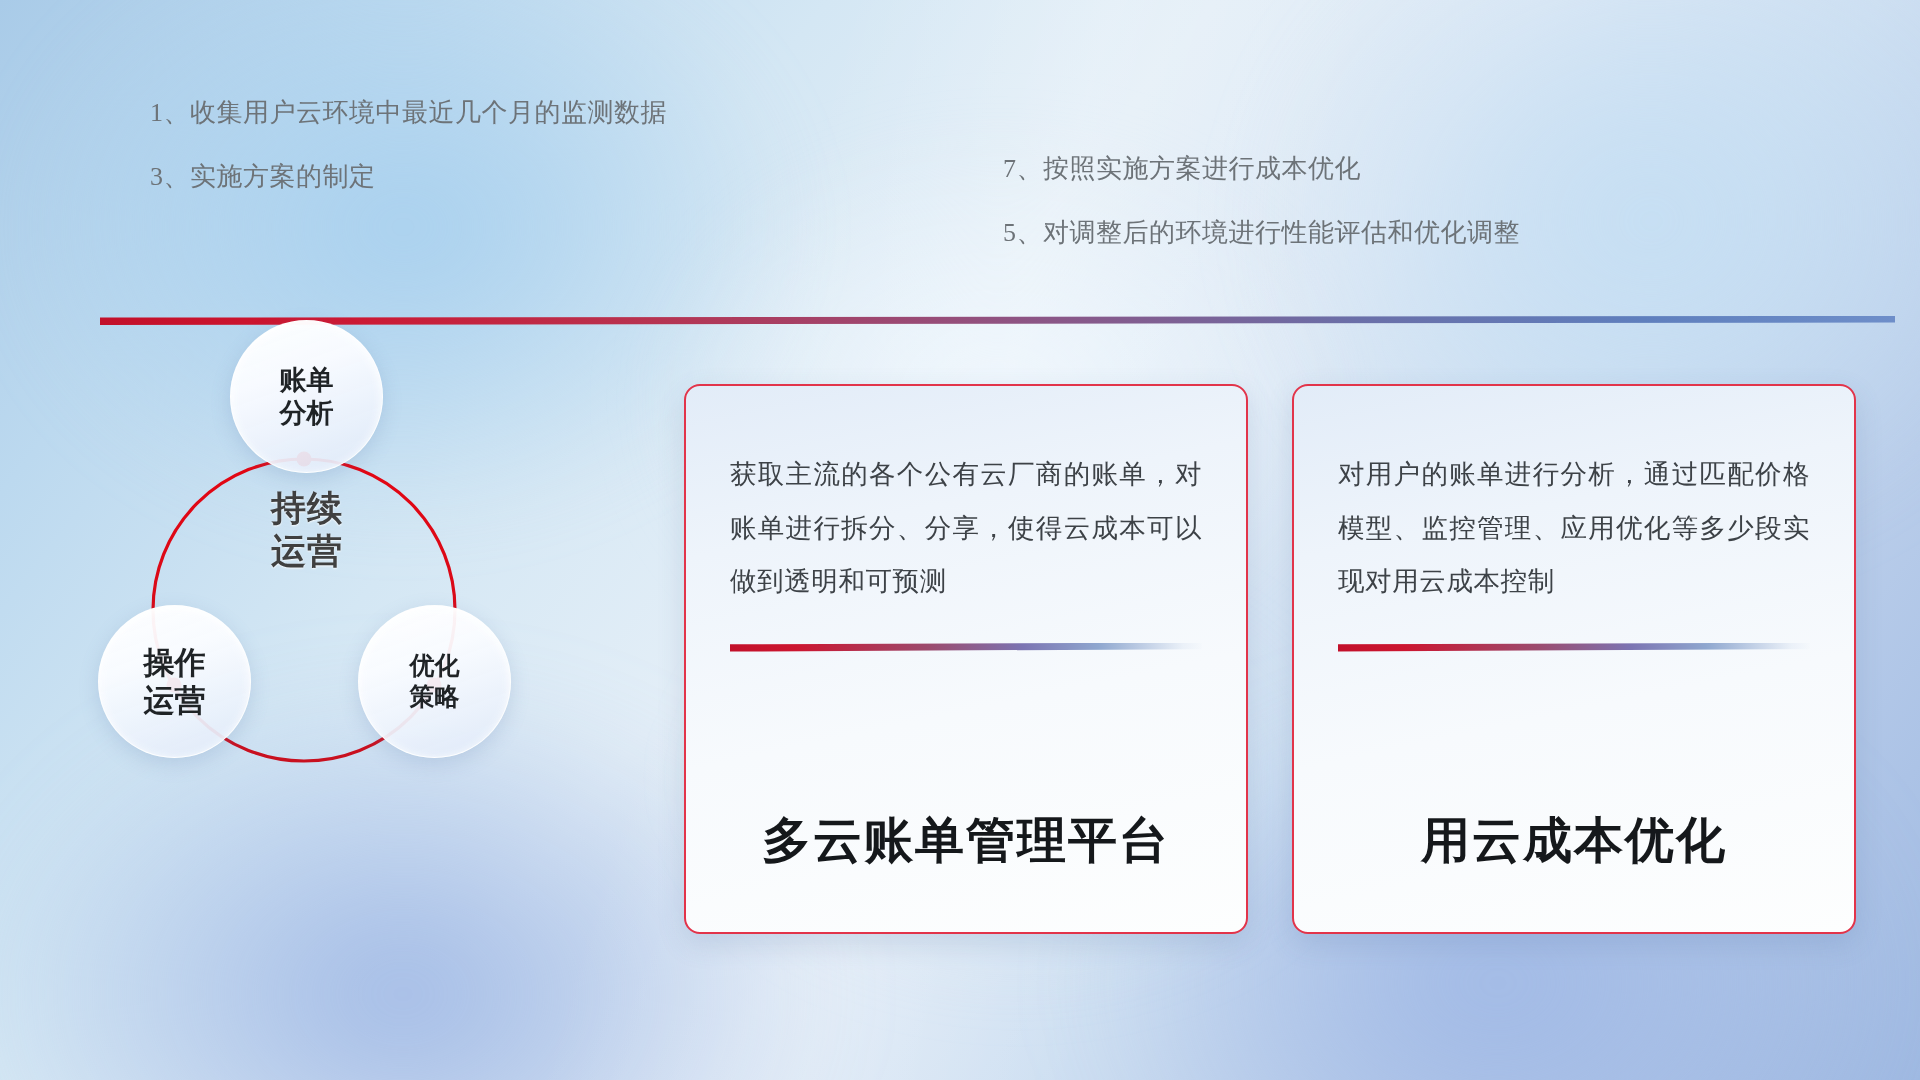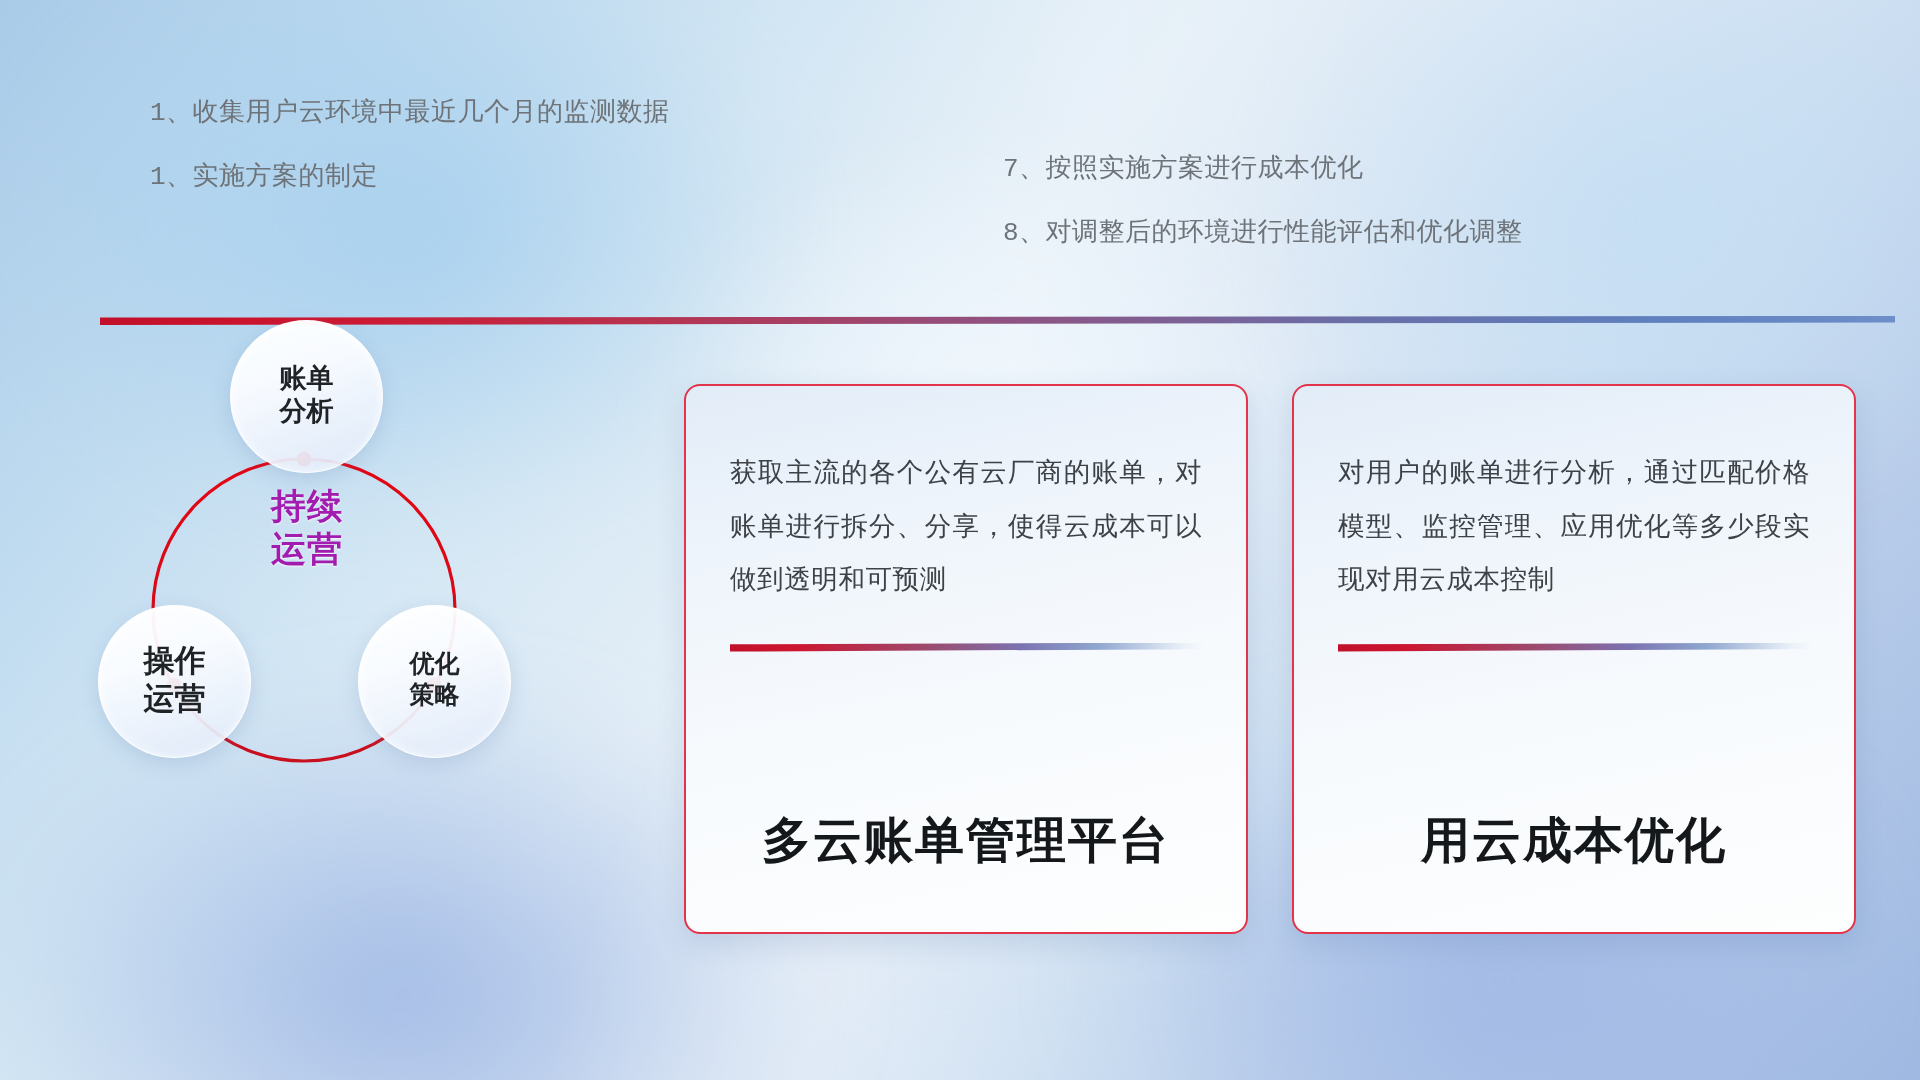--- a/index.html
+++ b/index.html
@@ -6,21 +6,21 @@
   html, body {
     margin: 0;
     padding: 0;
     background: #0b0f14;
   }
   #stage {
     position: relative;
     width: 1920px;
     height: 1080px;
     overflow: hidden;
-    font-family: Liberation Mono, monospace;
+    font-family: Liberation Serif, serif;
     background: #cfe2f2;
   }
 
   
   .bg-base {
     position: absolute;
     inset: 0;
     background:
       linear-gradient(128deg,
         #a9cbe8 0%,
@@ -174,21 +174,21 @@
     left: 0; top: 0;
     width: 470px; height: 600px;
     overflow: visible;
   }
   #center-label {
     position: absolute;
     left: 152px;
     top: 148px;
     width: 130px;
     text-align: center;
-    color: #a21caf;
+    color: #404040;
     font-weight: 800;
     font-size: 35px;
     line-height: 1.22;
     letter-spacing: 1px;
     text-shadow: 0 1px 2px rgba(255,255,255,0.85);
   }
 
   
   .card {
     position: absolute;
@@ -249,26 +249,26 @@
   <div class="bg-glow-a"></div>
   <div class="bg-glow-b"></div>
   <div class="bg-glow-c"></div>
   <div class="bg-glow-d"></div>
   <div class="bg-glow-e"></div>
   <div class="bg-glow-f"></div>
   <div class="bg-sheen"></div>
 
   <div class="list" id="list-left">
     <div class="row">1、收集用户云环境中最近几个月的监测数据</div>
-    <div class="row">1、实施方案的制定</div>
+    <div class="row">3、实施方案的制定</div>
   </div>
 
   <div class="list" id="list-right">
     <div class="row">7、按照实施方案进行成本优化</div>
-    <div class="row">8、对调整后的环境进行性能评估和优化调整</div>
+    <div class="row">5、对调整后的环境进行性能评估和优化调整</div>
   </div>
 
   <div class="header-rule">
     <div class="bar"></div>
   </div>
 
   <div id="venn">
 
     <svg id="ring-svg" viewBox="0 0 470 600">
       <defs>

